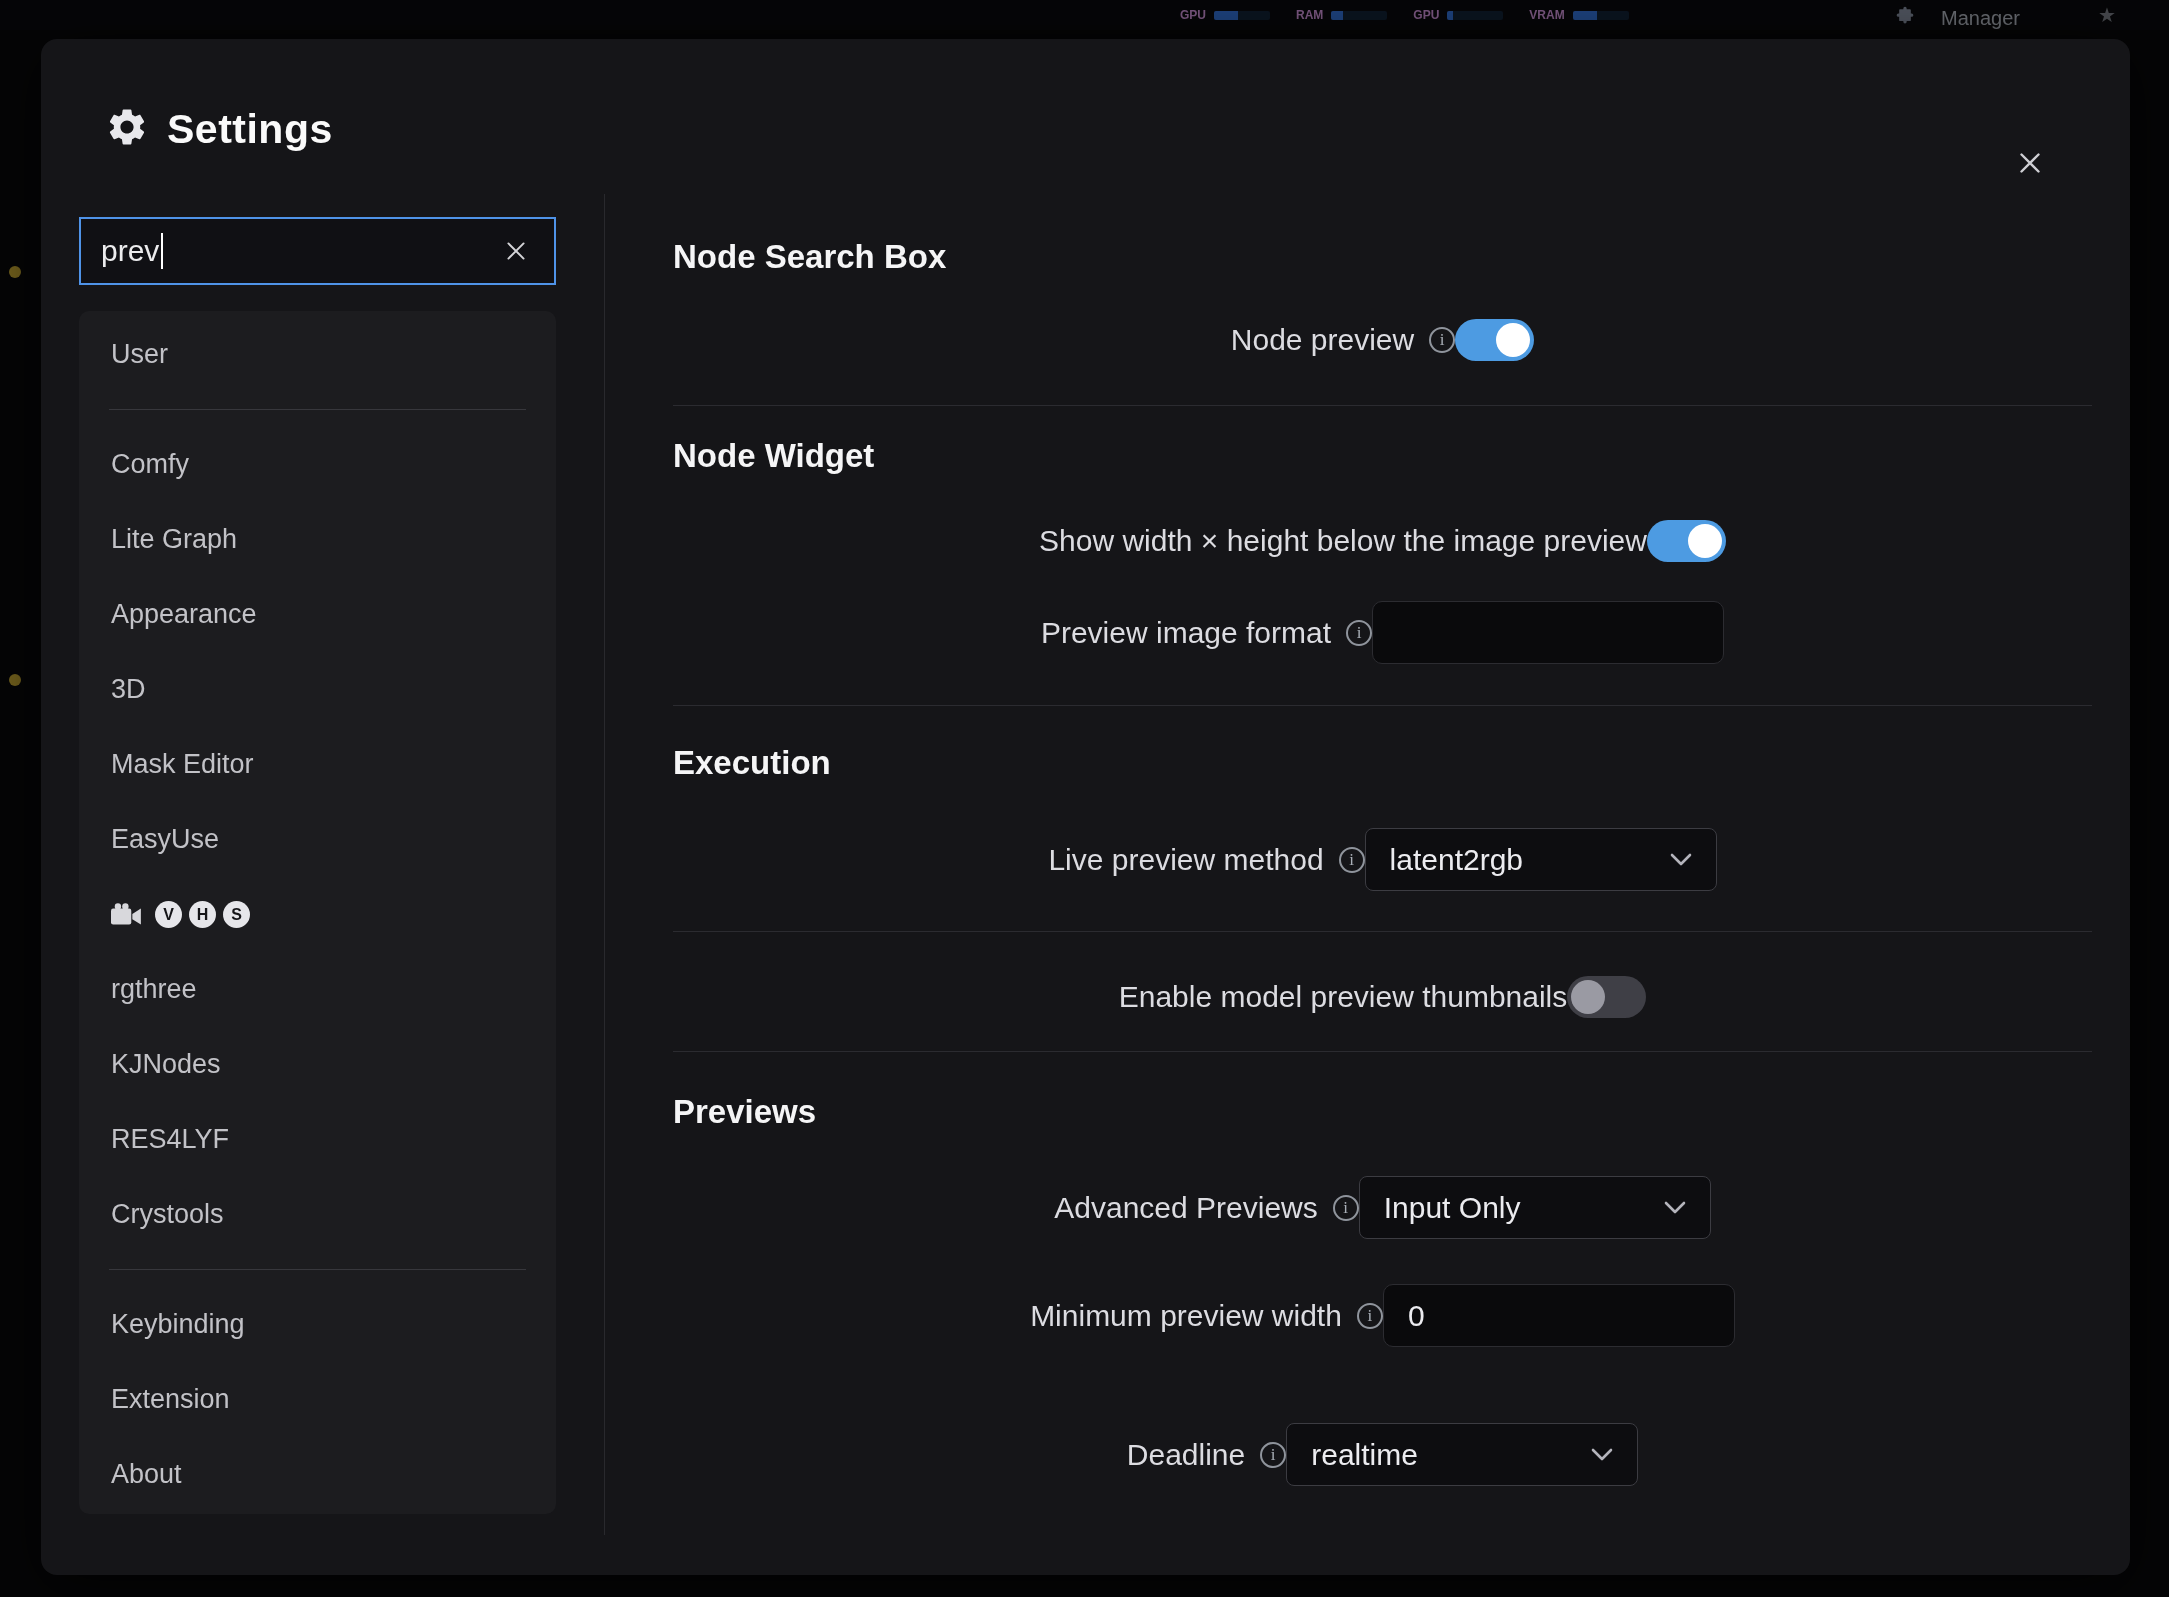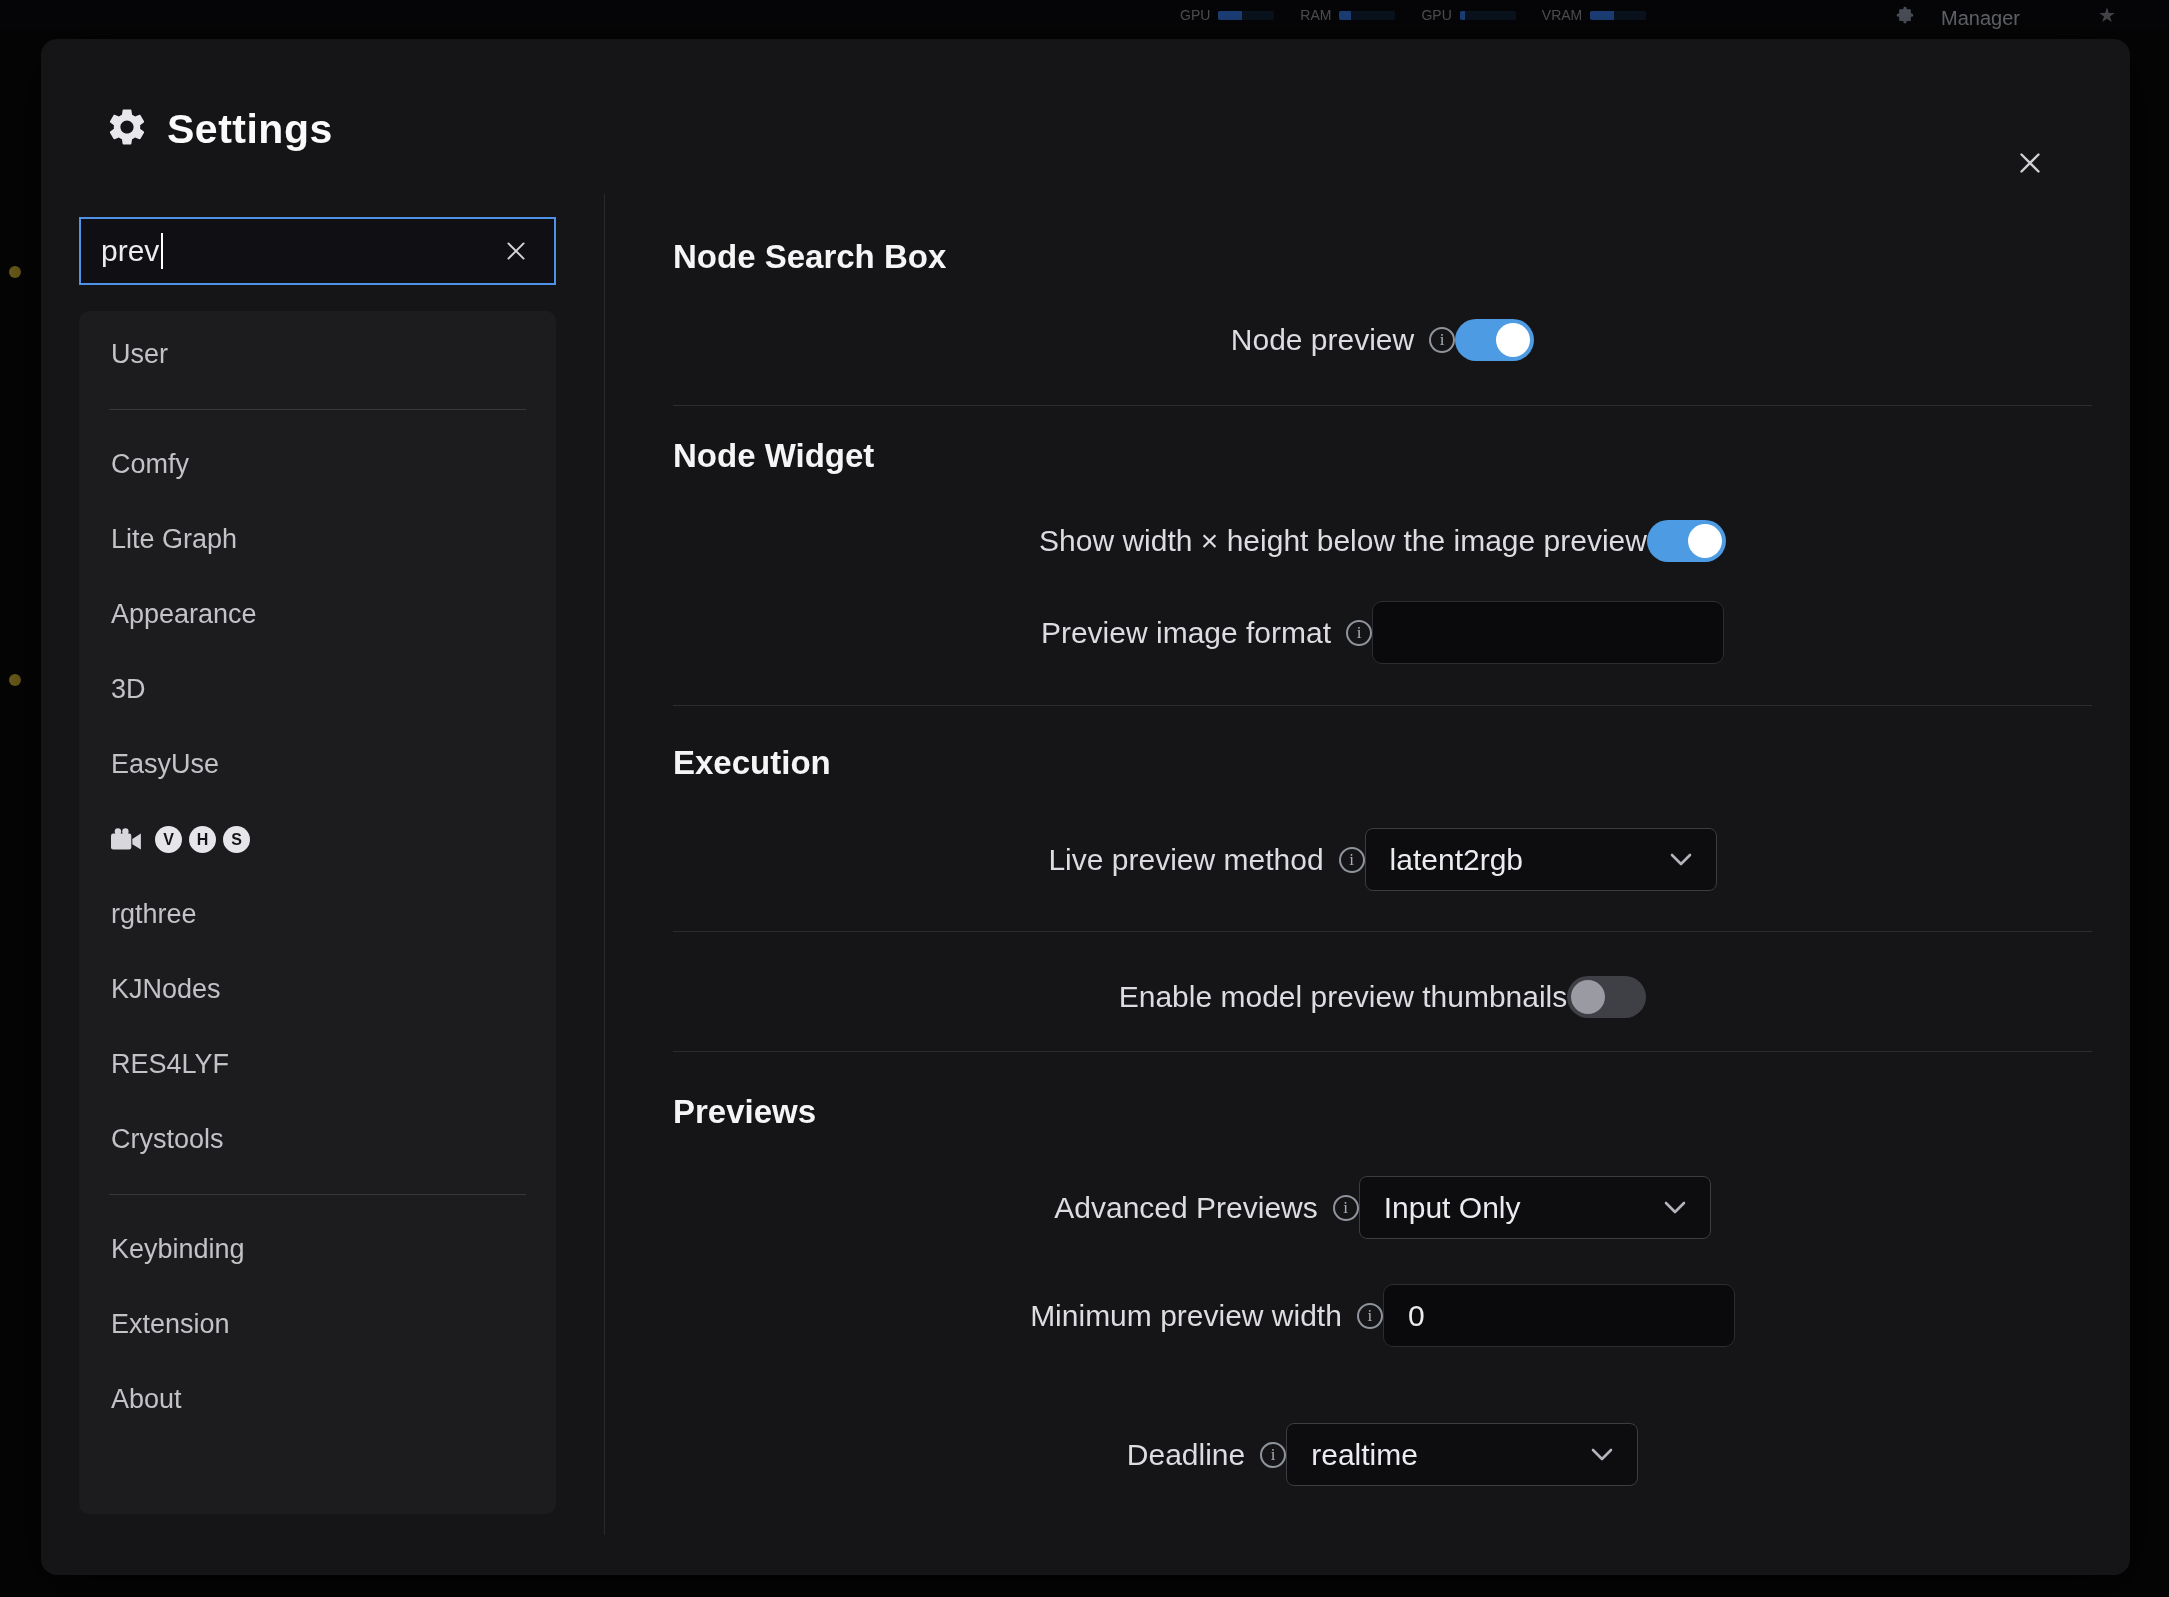--- a/index.html
+++ b/index.html
@@ -14,21 +14,21 @@
   
   .backdrop-topbar {
     position: absolute; top: 0; left: 0; width: 100%; height: 30px;
     background: #0d0d10; z-index: 1;
   }
   .topbar-stats {
     position: absolute; left: 1180px; top: 0; height: 30px;
     display: flex; align-items: center; gap: 26px;
   }
   .stat { display: flex; align-items: center; gap: 8px; }
-  .stat-label { font-size: 14px; color: #a3a3a3; }
+  .stat-label { font-size: 12px; color: #f0abfc; font-weight: bold; }
   .stat-bar { width: 56px; height: 9px; background: #14283f; border-radius: 2px; overflow: hidden; }
   .stat-bar-fill { height: 100%; width: 42%; background: #3b82f6; }
   .topbar-manager {
     position: absolute; left: 1895px; top: 0; height: 30px;
     display: flex; align-items: flex-end; gap: 26px;
   }
   .manager-label { font-size: 20px; color: #cdd3de; }
   .topbar-star {
     position: absolute; left: 2098px; top: 0; height: 30px;
     display: flex; align-items: center; font-size: 20px; color: #8a8f98;
@@ -222,20 +222,23 @@
         <span>Comfy</span>
       </div>
     <div class="side-item">
         <span>Lite Graph</span>
       </div>
     <div class="side-item">
         <span>Appearance</span>
       </div>
     <div class="side-item">
         <span>3D</span>
+      </div>
+    <div class="side-item">
+        <span>Mask Editor</span>
       </div>
     <div class="side-item">
         <span>EasyUse</span>
       </div>
     <div class="side-item">
       <span class="vhs-wrap">
         <svg width="32" height="24" viewBox="0 0 30 22">
             <circle cx="6.5" cy="3" r="3" fill="#d8d8dc"></circle>
             <circle cx="13.5" cy="3" r="3" fill="#d8d8dc"></circle>
             <rect x="0" y="5" width="19" height="15" rx="2" fill="#d8d8dc"></rect>

